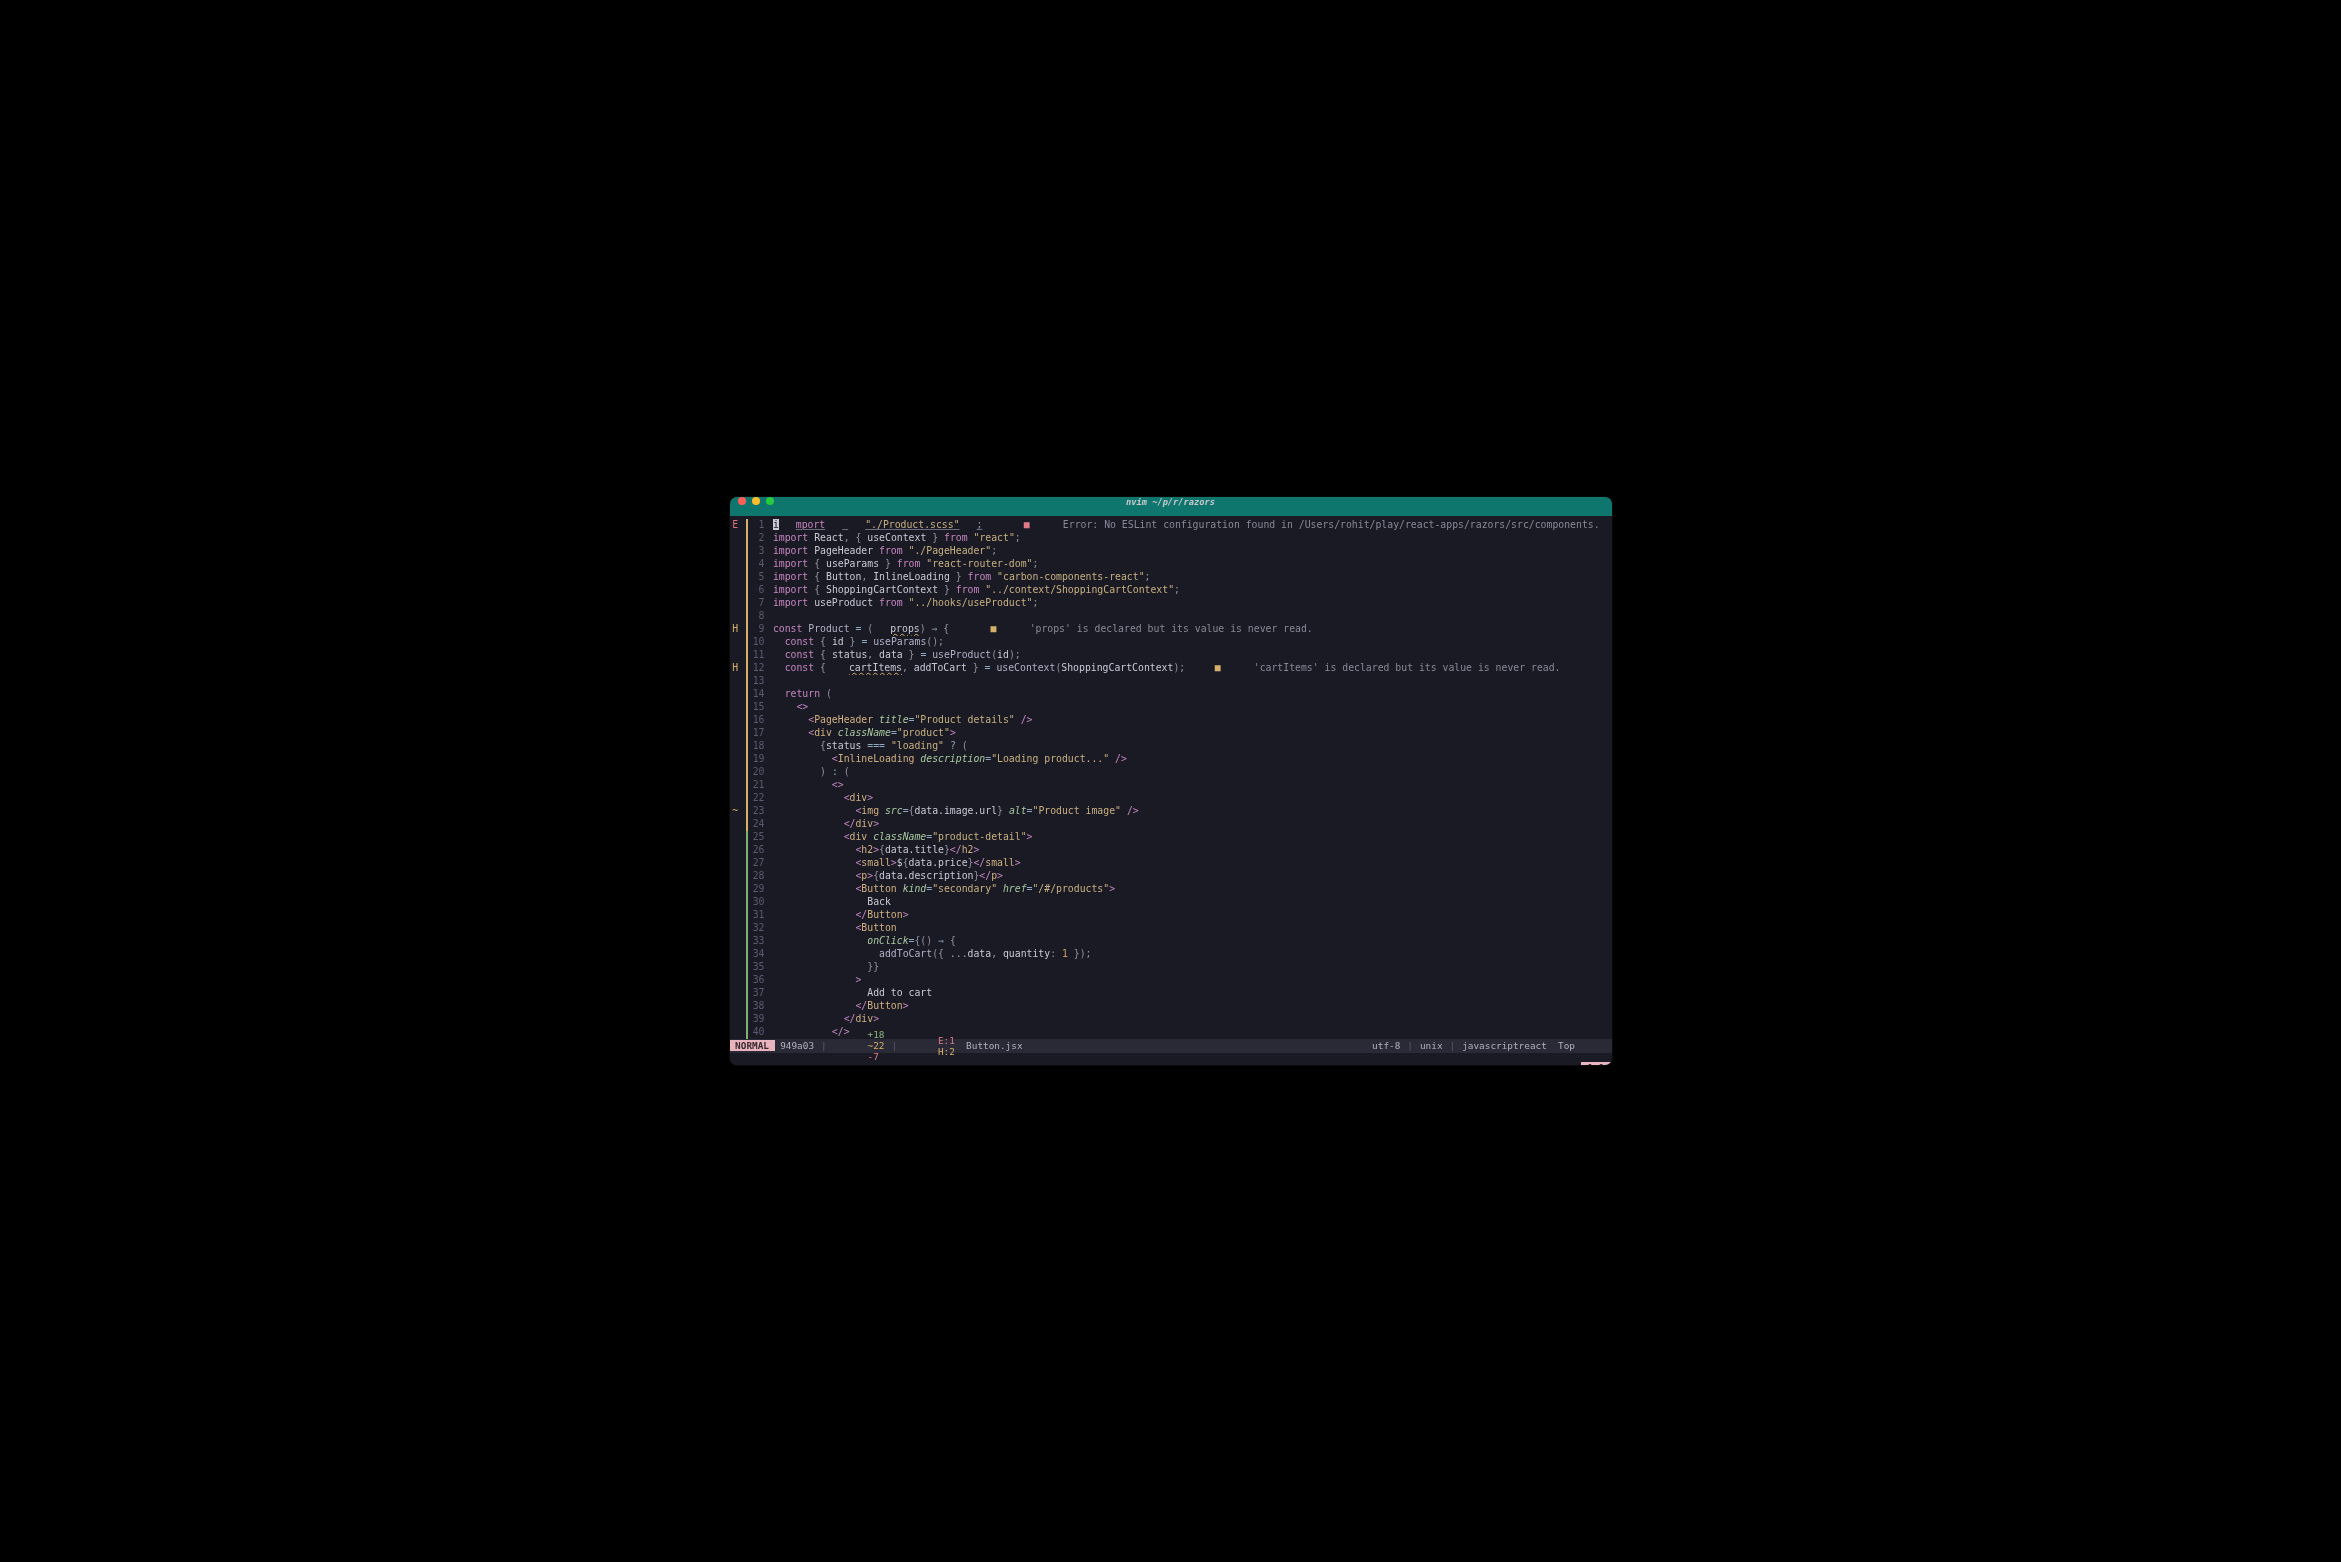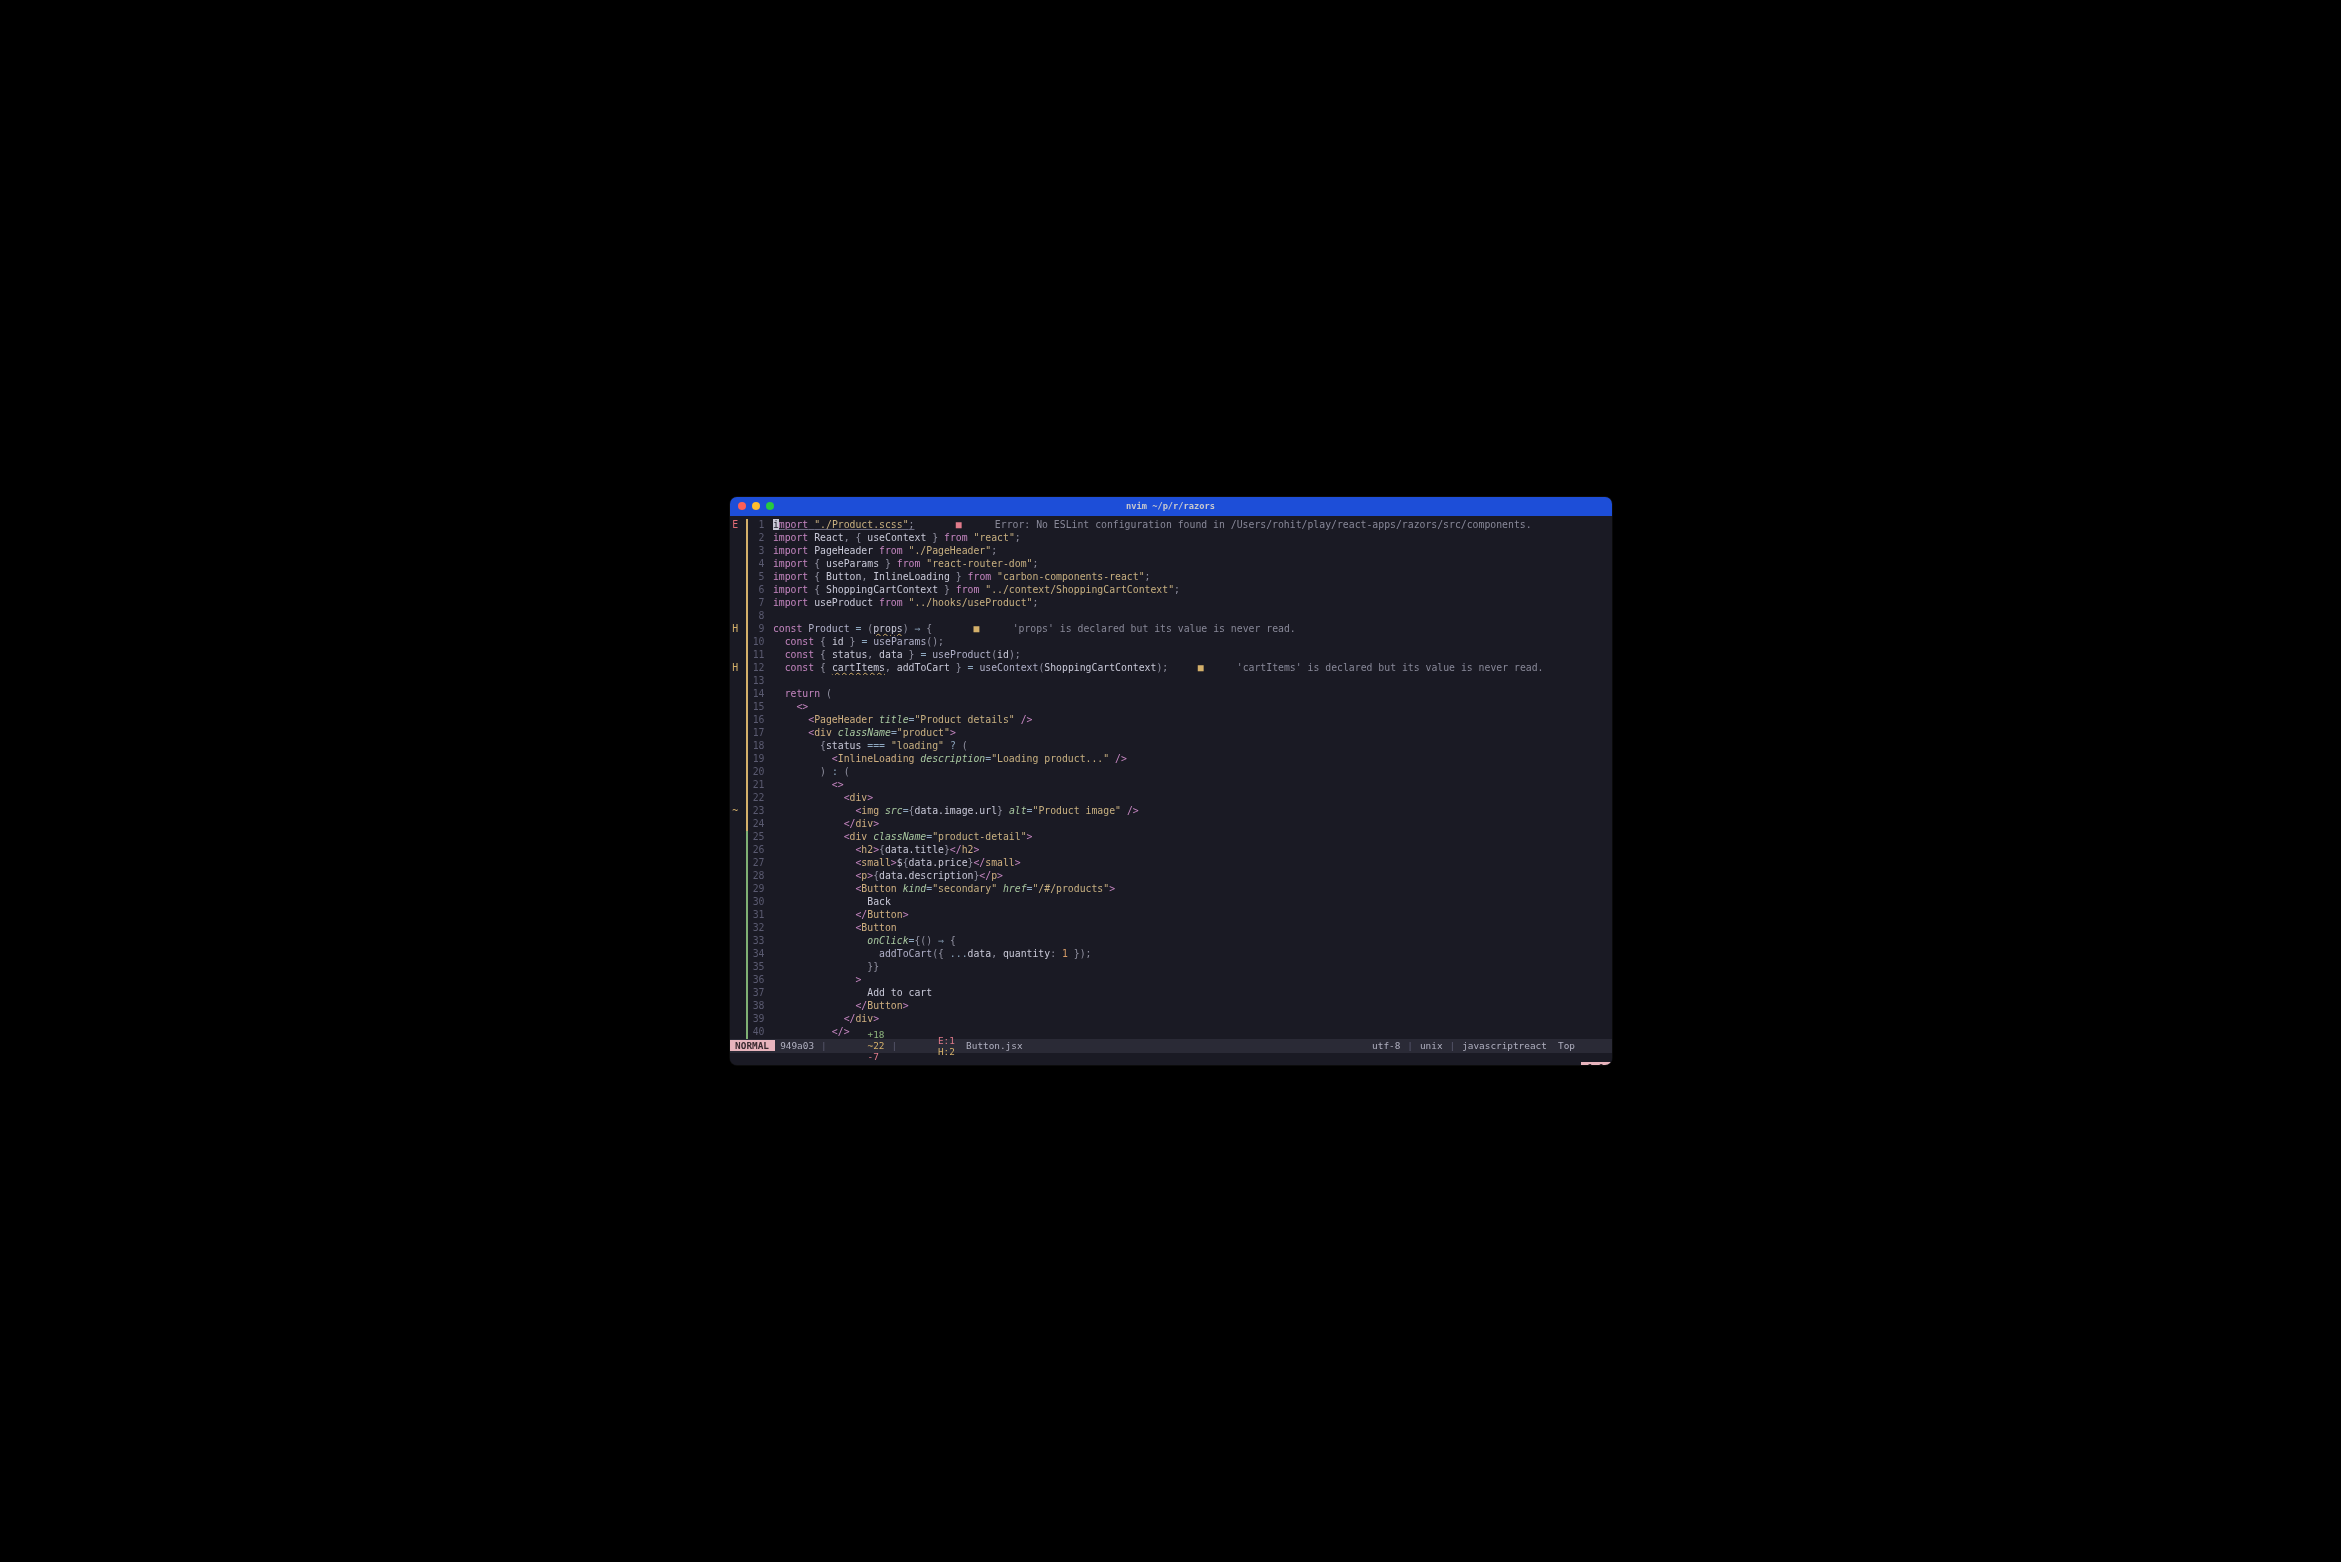--- a/index.html
+++ b/index.html
@@ -15,25 +15,25 @@
   }
   .window {
     width: 882px;
     background: #1a1a24;
     border-radius: 7px;
     overflow: hidden;
     box-shadow: 0 0 0 0.7px rgba(255,255,255,0.06);
   }
   .titlebar {
     height: 19.6px;
-    background: #1d4ed8;
-    display: flex;
-    align-items: center;
+    background: #0f766e;
+    display: flex;
     position: relative;
     padding: 0 8.4px;
+    font-style: italic;
   }
   .traffic-lights {
     display: flex;
     gap: 5.6px;
   }
   .tl { width: 8.4px; height: 8.4px; border-radius: 50%; }
   .tl-close { background: #ff5f56; }
   .tl-min { background: #ffbd2e; }
   .tl-max { background: #27c93f; }
   .title {
@@ -102,21 +102,21 @@
   }
   .kw { color: #c586c0; }
   .fn { color: #b0b0c8; }
   .str { color: #c8b080; }
   .punct { color: #9090a0; }
   .op { color: #8fa8c0; }
   .ident { color: #c9c9d8; }
   .attr { font-style: italic; color: #a8c8a0; }
   .tag { color: #c586c0; }
   .tagname { color: #d0b080; }
-  .underline { text-decoration: underline; text-decoration-color: #6a6a80; }
+  .underline { text-decoration: underline; text-decoration-color: #6a6a80; margin-left: 17px; }
   .squiggle { text-decoration: underline wavy #d4b06a; text-underline-offset: 1.4px; }
   .num { color: #d49a66; }
   .diag-icon {
     color: #e07a8a;
     margin-right: 4.2px;
   }
   .diag-icon.hint { color: #d4b06a; }
   .diag-msg { color: #888898; padding-left: 29px; }
   .statusline {
     display: flex;

